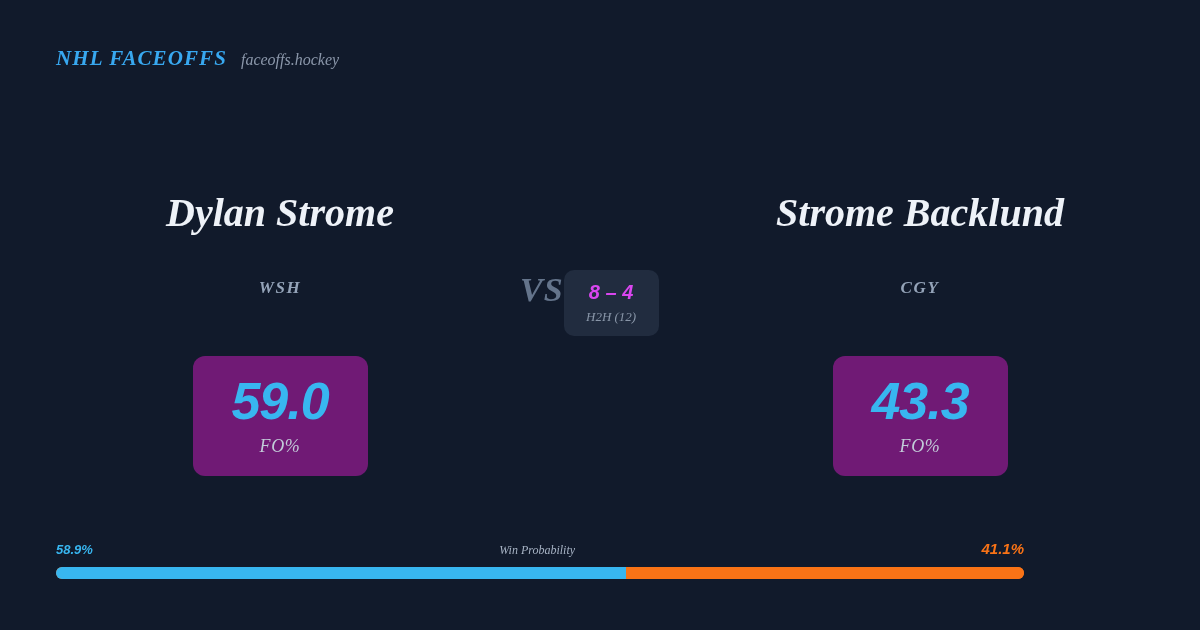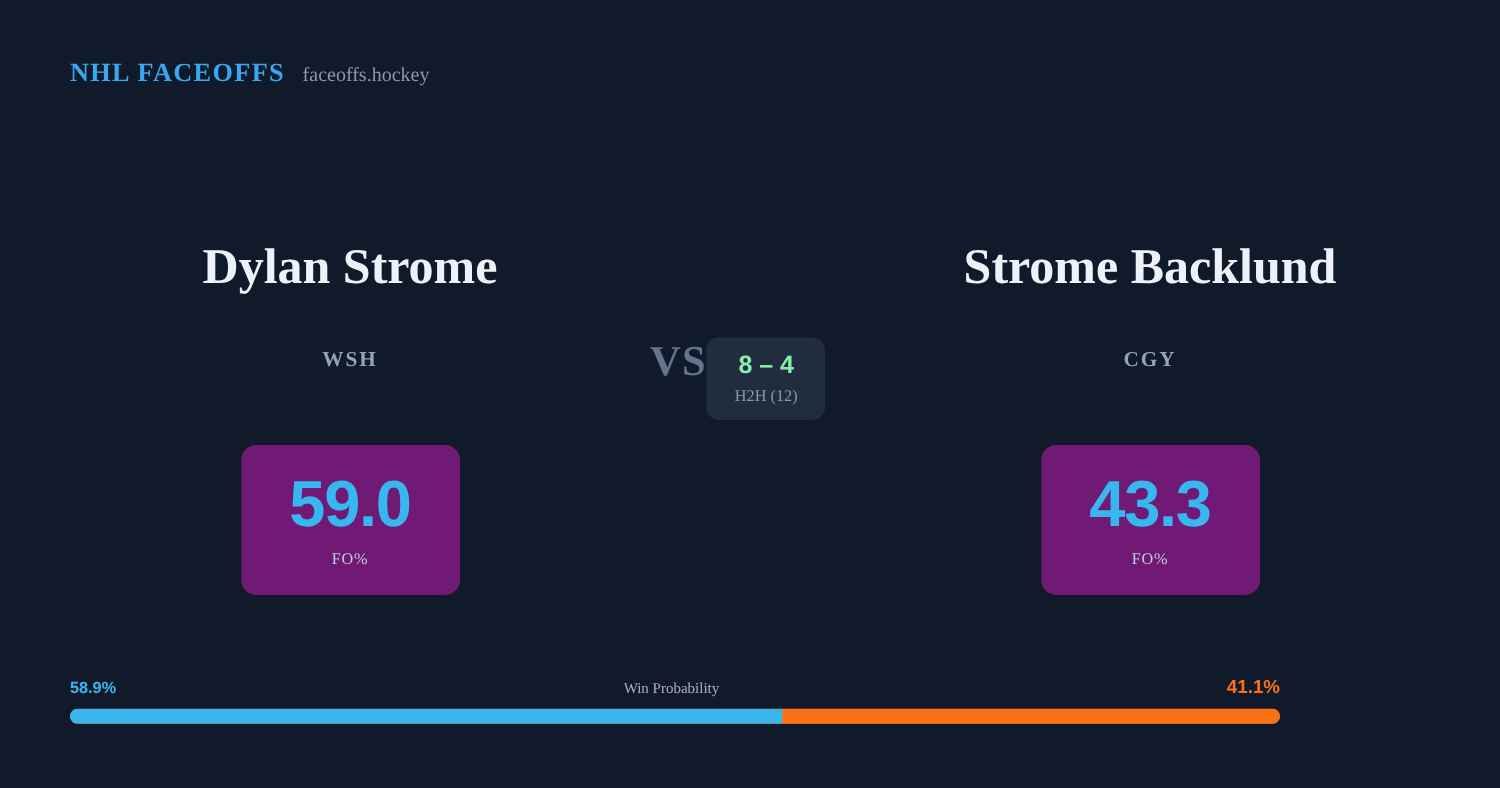--- a/index.html
+++ b/index.html
@@ -11,20 +11,21 @@
     height: 630px;
     background: #111a2b;
     font-family: "Liberation Serif", serif;
     overflow: hidden;
   }
   .page {
     position: relative;
     width: 1080px;
     height: 630px;
     box-sizing: border-box;
+    font-style: italic;
   }
 
   
   .header {
     position: absolute;
     left: 56px;
     top: 46px;
     display: flex;
     align-items: baseline;
     gap: 14px;
@@ -92,21 +93,21 @@
     font-family: "Liberation Sans", sans-serif;
     font-weight: bold;
     font-size: 52px;
     line-height: 1;
     color: #38b6f0;
     letter-spacing: -1px;
   }
   .stat-label {
     margin-top: 9px;
     font-family: "Liberation Serif", serif;
-    font-size: 13px;
+    font-size: 18px;
     letter-spacing: 0.6px;
     color: #c2cbd8;
   }
 
   
   .center {
     width: 160px;
     display: flex;
     flex-direction: row;
     align-items: center;
@@ -129,21 +130,21 @@
     background: #212c3f;
     display: flex;
     flex-direction: column;
     align-items: center;
     justify-content: center;
   }
   .h2h-score {
     font-family: "Liberation Sans", sans-serif;
     font-weight: bold;
     font-size: 20px;
-    color: #86efac;
+    color: #d946ef;
     line-height: 1;
     white-space: nowrap;
   }
   .h2h-label {
     margin-top: 7px;
     font-family: "Liberation Serif", serif;
     font-size: 13px;
     color: #8a97a9;
     white-space: nowrap;
   }

